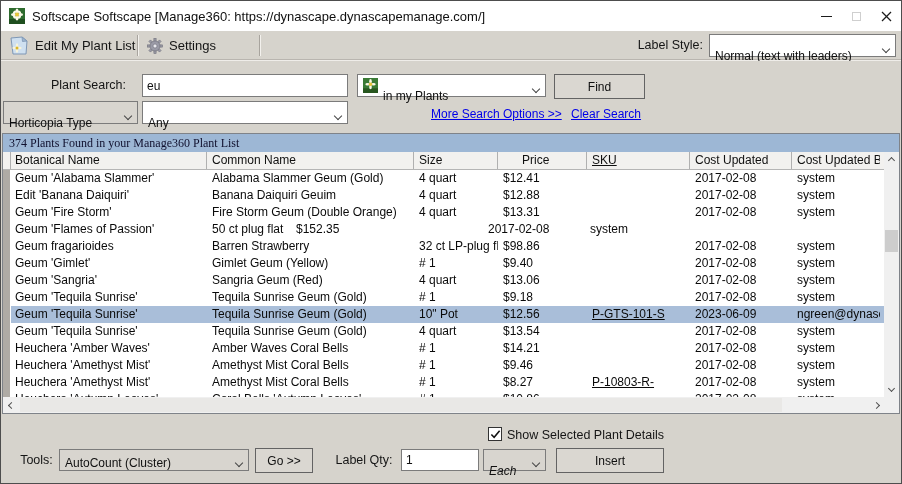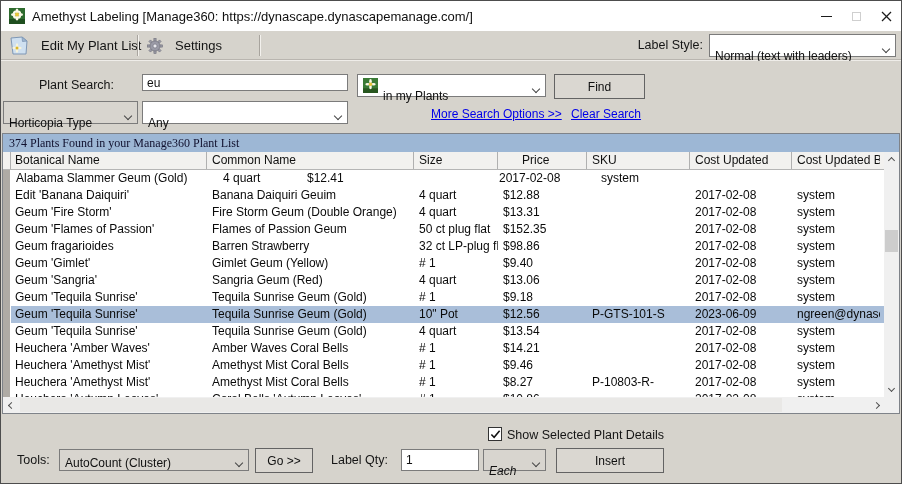--- a/index.html
+++ b/index.html
@@ -20,21 +20,21 @@
   .titlebar .title-text { margin-left:7px; font-size:13px; color:#101010; white-space:nowrap; }
   .winbtns { position:absolute; right:0; top:0; height:30px; display:flex; }
   .winbtn { width:30px; height:30px; display:flex; align-items:center; justify-content:center; }
   .glyph-min { width:11px; height:0; border-top:1px solid #1c1c1c; }
   .glyph-max { width:9px; height:9px; border:1px solid #cfcfcf; }
 
   
   .toolbar { position:absolute; left:0; top:30px; width:900px; height:29px;
              border-bottom:1px solid #b9b5af; box-shadow:0 1px 0 #efede9; }
   .tbtn { position:absolute; top:2px; height:25px; display:flex; align-items:center;
-          gap:12px; font-size:13px; color:#151515; padding:0 4px; }
+          gap:6px; font-size:13px; color:#151515; padding:0 4px; }
   .tsep { position:absolute; top:4px; width:1px; height:21px; background:#a8a49e;
           box-shadow:1px 0 0 #f3f1ed; }
   .labelstyle-label { position:absolute; right:198px; top:7px; font-size:12.5px; color:#151515; }
   .labelstyle-combo { right:5px; top:3px; width:187px; height:23px; }
 
   
   .combo { position:absolute; border:1px solid #7b7b7b; background:#ffffff; display:flex;
            align-items:center; padding:0 18px 0 5px; font-size:12px; color:#101010; }
   .combo.gray { background:#d8d5cf; }
   .combo .ctext { white-space:nowrap; overflow:hidden;margin-top:21px; }
@@ -48,21 +48,21 @@
   .tinput { position:absolute; border:1px solid #7b7b7b; background:#ffffff; font-size:12px;
             padding:2px 4px; font-family:"Liberation Sans",sans-serif; color:#101010; outline:none; }
 
   .btn { position:absolute; background:#dad7d1; border:1px solid #636363; font-size:12px;
          color:#101010; display:flex; align-items:center; justify-content:center; }
 
   .link { position:absolute; font-size:12px; color:#0000e8; text-decoration:underline; white-space:nowrap; }
 
   
   .searchpanel { position:absolute; left:0; top:60px; width:900px; height:72px; }
-  .form-label { position:absolute; font-size:12.5px; color:#151515; text-align:left; white-space:nowrap; }
+  .form-label { position:absolute; font-size:12.5px; color:#151515; text-align:center; white-space:nowrap; }
 
   
   .tablewrap { position:absolute; left:1px; top:132px; width:898px; height:281px;
                border:1px solid #7f8389; background:#ffffff; }
   .infobar { position:absolute; left:0; top:0; width:896px; height:18px; background:#9db7d5;
              color:#10102e; font-size:12px; line-height:18px; padding-left:6px;font-family:Liberation Serif, serif; }
   .thead { position:absolute; left:0; top:18px; width:881px; height:18px; background:#f2f1ef;
            border-bottom:1px solid #b5b5b5; display:flex; }
   .th { font-size:12px; color:#101010; line-height:17px; padding-left:5px; white-space:nowrap;
         overflow:hidden; border-right:1px solid #b0b0b0; }
@@ -70,21 +70,21 @@
   .tbody { position:absolute; left:0; top:36px; width:881px; height:227px; overflow:hidden; background:#ffffff; }
   .trow { display:flex; height:17px; }
   .trow.selected { background:#a9bed9; }
   .tcell { font-size:12px; color:#0a0a0a; line-height:17px; white-space:nowrap; overflow:hidden; padding-left:5px; }
   .rowstrip { width:8px; flex:none; background:#afaba5; border-right:1px solid #ffffff; padding:0; }
   .w-strip { width:8px; flex:none; }
   .c0 { width:196px; flex:none; padding-left:4px; }
   .c1 { width:207px; flex:none; }
   .c2 { width:84px;  flex:none; }
   .c3 { width:89px;  flex:none; }
-  .c4 { width:103px; flex:none; }
+  .c4 { width:103px; flex:none;text-decoration:underline; }
   .c5 { width:102px; flex:none; }
   .c6 { width:88px;  flex:none; border-right:none; }
   .th.c3 { padding-left:24px; }
 
   
   .vscroll { position:absolute; right:0; top:18px; width:15px; height:245px; background:#f0f0f0; }
   .sarrow { position:absolute; left:0; width:15px; height:17px; display:flex; align-items:center; justify-content:center; }
   .sarrow .chev { width:5px; height:5px; border-color:#505050; }
   .vthumb { position:absolute; left:1px; top:78px; width:13px; height:22px; background:#cdcdcd; }
   .hscroll { position:absolute; left:0; top:263px; width:881px; height:16px; background:#f0f0f0; }
@@ -116,21 +116,21 @@
         <ellipse cx="8" cy="10" rx="1.5" ry="2.6"></ellipse>
         <ellipse cx="4.6" cy="6.6" rx="2.6" ry="1.5"></ellipse>
         <ellipse cx="11.4" cy="6.6" rx="2.6" ry="1.5"></ellipse>
         <ellipse cx="5.6" cy="4.2" rx="1.9" ry="1.3" transform="rotate(-45 5.6 4.2)"></ellipse>
         <ellipse cx="10.4" cy="4.2" rx="1.9" ry="1.3" transform="rotate(45 10.4 4.2)"></ellipse>
         <ellipse cx="5.6" cy="9" rx="1.9" ry="1.3" transform="rotate(45 5.6 9)"></ellipse>
         <ellipse cx="10.4" cy="9" rx="1.9" ry="1.3" transform="rotate(-45 10.4 9)"></ellipse>
       </g>
       <circle cx="8" cy="6.6" r="2" fill="#e6c437"></circle>
     </svg>
-    <span class="title-text">Amethyst Labeling [Manage360: https://dynascape.dynascapemanage.com/]</span>
+    <span class="title-text">Softscape Softscape [Manage360: https://dynascape.dynascapemanage.com/]</span>
     <div class="winbtns">
       <div class="winbtn">
           <span class="glyph-min"></span>
         </div>
       <div class="winbtn">
           <span class="glyph-max"></span>
         </div>
       <div class="winbtn">
         <svg width="11" height="11" viewBox="0 0 11 11">
           <line x1="1" y1="1" x2="10" y2="10" stroke="#1c1c1c" stroke-width="1.3"></line>
@@ -193,21 +193,21 @@
 
     <span class="labelstyle-label">Label Style:</span>
     <div class="combo labelstyle-combo">
       <span class="ctext">Normal (text with leaders)</span>
       <span class="chevwrap"><span class="chev down"></span></span>
     </div>
   </div>
 
   <div class="searchpanel dither">
     <span class="form-label" style="left:38px; top:17px; width:99px;">Plant Search:</span>
-    <input class="tinput" style="left: 141px; top: 13px; width: 206px; height: 17px;" value="eu">
+    <input class="tinput" style="left: 141px; top: 13px; width: 206px; height: 23px;" value="eu">
 
     <div class="combo" style="left:356px; top:13px; width:189px; height:23px;">
       <svg class="icon15" viewBox="0 0 16 16">
         <rect width="16" height="16" fill="#3a7a35"></rect>
         <rect y="11" width="16" height="5" fill="#28571f"></rect>
         <g fill="#fbf8e8">
           <ellipse cx="8" cy="3.5" rx="1.4" ry="2.4"></ellipse>
           <ellipse cx="8" cy="9.7" rx="1.4" ry="2.4"></ellipse>
           <ellipse cx="4.9" cy="6.6" rx="2.4" ry="1.4"></ellipse>
           <ellipse cx="11.1" cy="6.6" rx="2.4" ry="1.4"></ellipse>
@@ -245,20 +245,21 @@
       <div class="th c2">Size</div>
       <div class="th c3">Price</div>
       <div class="th c4">SKU</div>
       <div class="th c5">Cost Updated</div>
       <div class="th c6">Cost Updated By</div>
     </div>
 
     <div class="tbody">
         <div class="trow">
           <div class="rowstrip"></div>
+          <div class="tcell c0">Geum 'Alabama Slammer'</div>
           <div class="tcell c1">Alabama Slammer Geum (Gold)</div>
           <div class="tcell c2">4 quart</div>
           <div class="tcell c3">$12.41</div>
           <div class="tcell c4"></div>
           <div class="tcell c5">2017-02-08</div>
           <div class="tcell c6">system</div>
         </div>
         <div class="trow">
           <div class="rowstrip"></div>
           <div class="tcell c0">Edit 'Banana Daiquiri'</div>
@@ -275,21 +276,20 @@
           <div class="tcell c1">Fire Storm Geum (Double Orange)</div>
           <div class="tcell c2">4 quart</div>
           <div class="tcell c3">$13.31</div>
           <div class="tcell c4"></div>
           <div class="tcell c5">2017-02-08</div>
           <div class="tcell c6">system</div>
         </div>
         <div class="trow">
           <div class="rowstrip"></div>
           <div class="tcell c0">Geum 'Flames of Passion'</div>
-          <div class="tcell c1">Flames of Passion Geum</div>
           <div class="tcell c2">50 ct plug flat</div>
           <div class="tcell c3">$152.35</div>
           <div class="tcell c4"></div>
           <div class="tcell c5">2017-02-08</div>
           <div class="tcell c6">system</div>
         </div>
         <div class="trow">
           <div class="rowstrip"></div>
           <div class="tcell c0">Geum fragarioides</div>
           <div class="tcell c1">Barren Strawberry</div>

